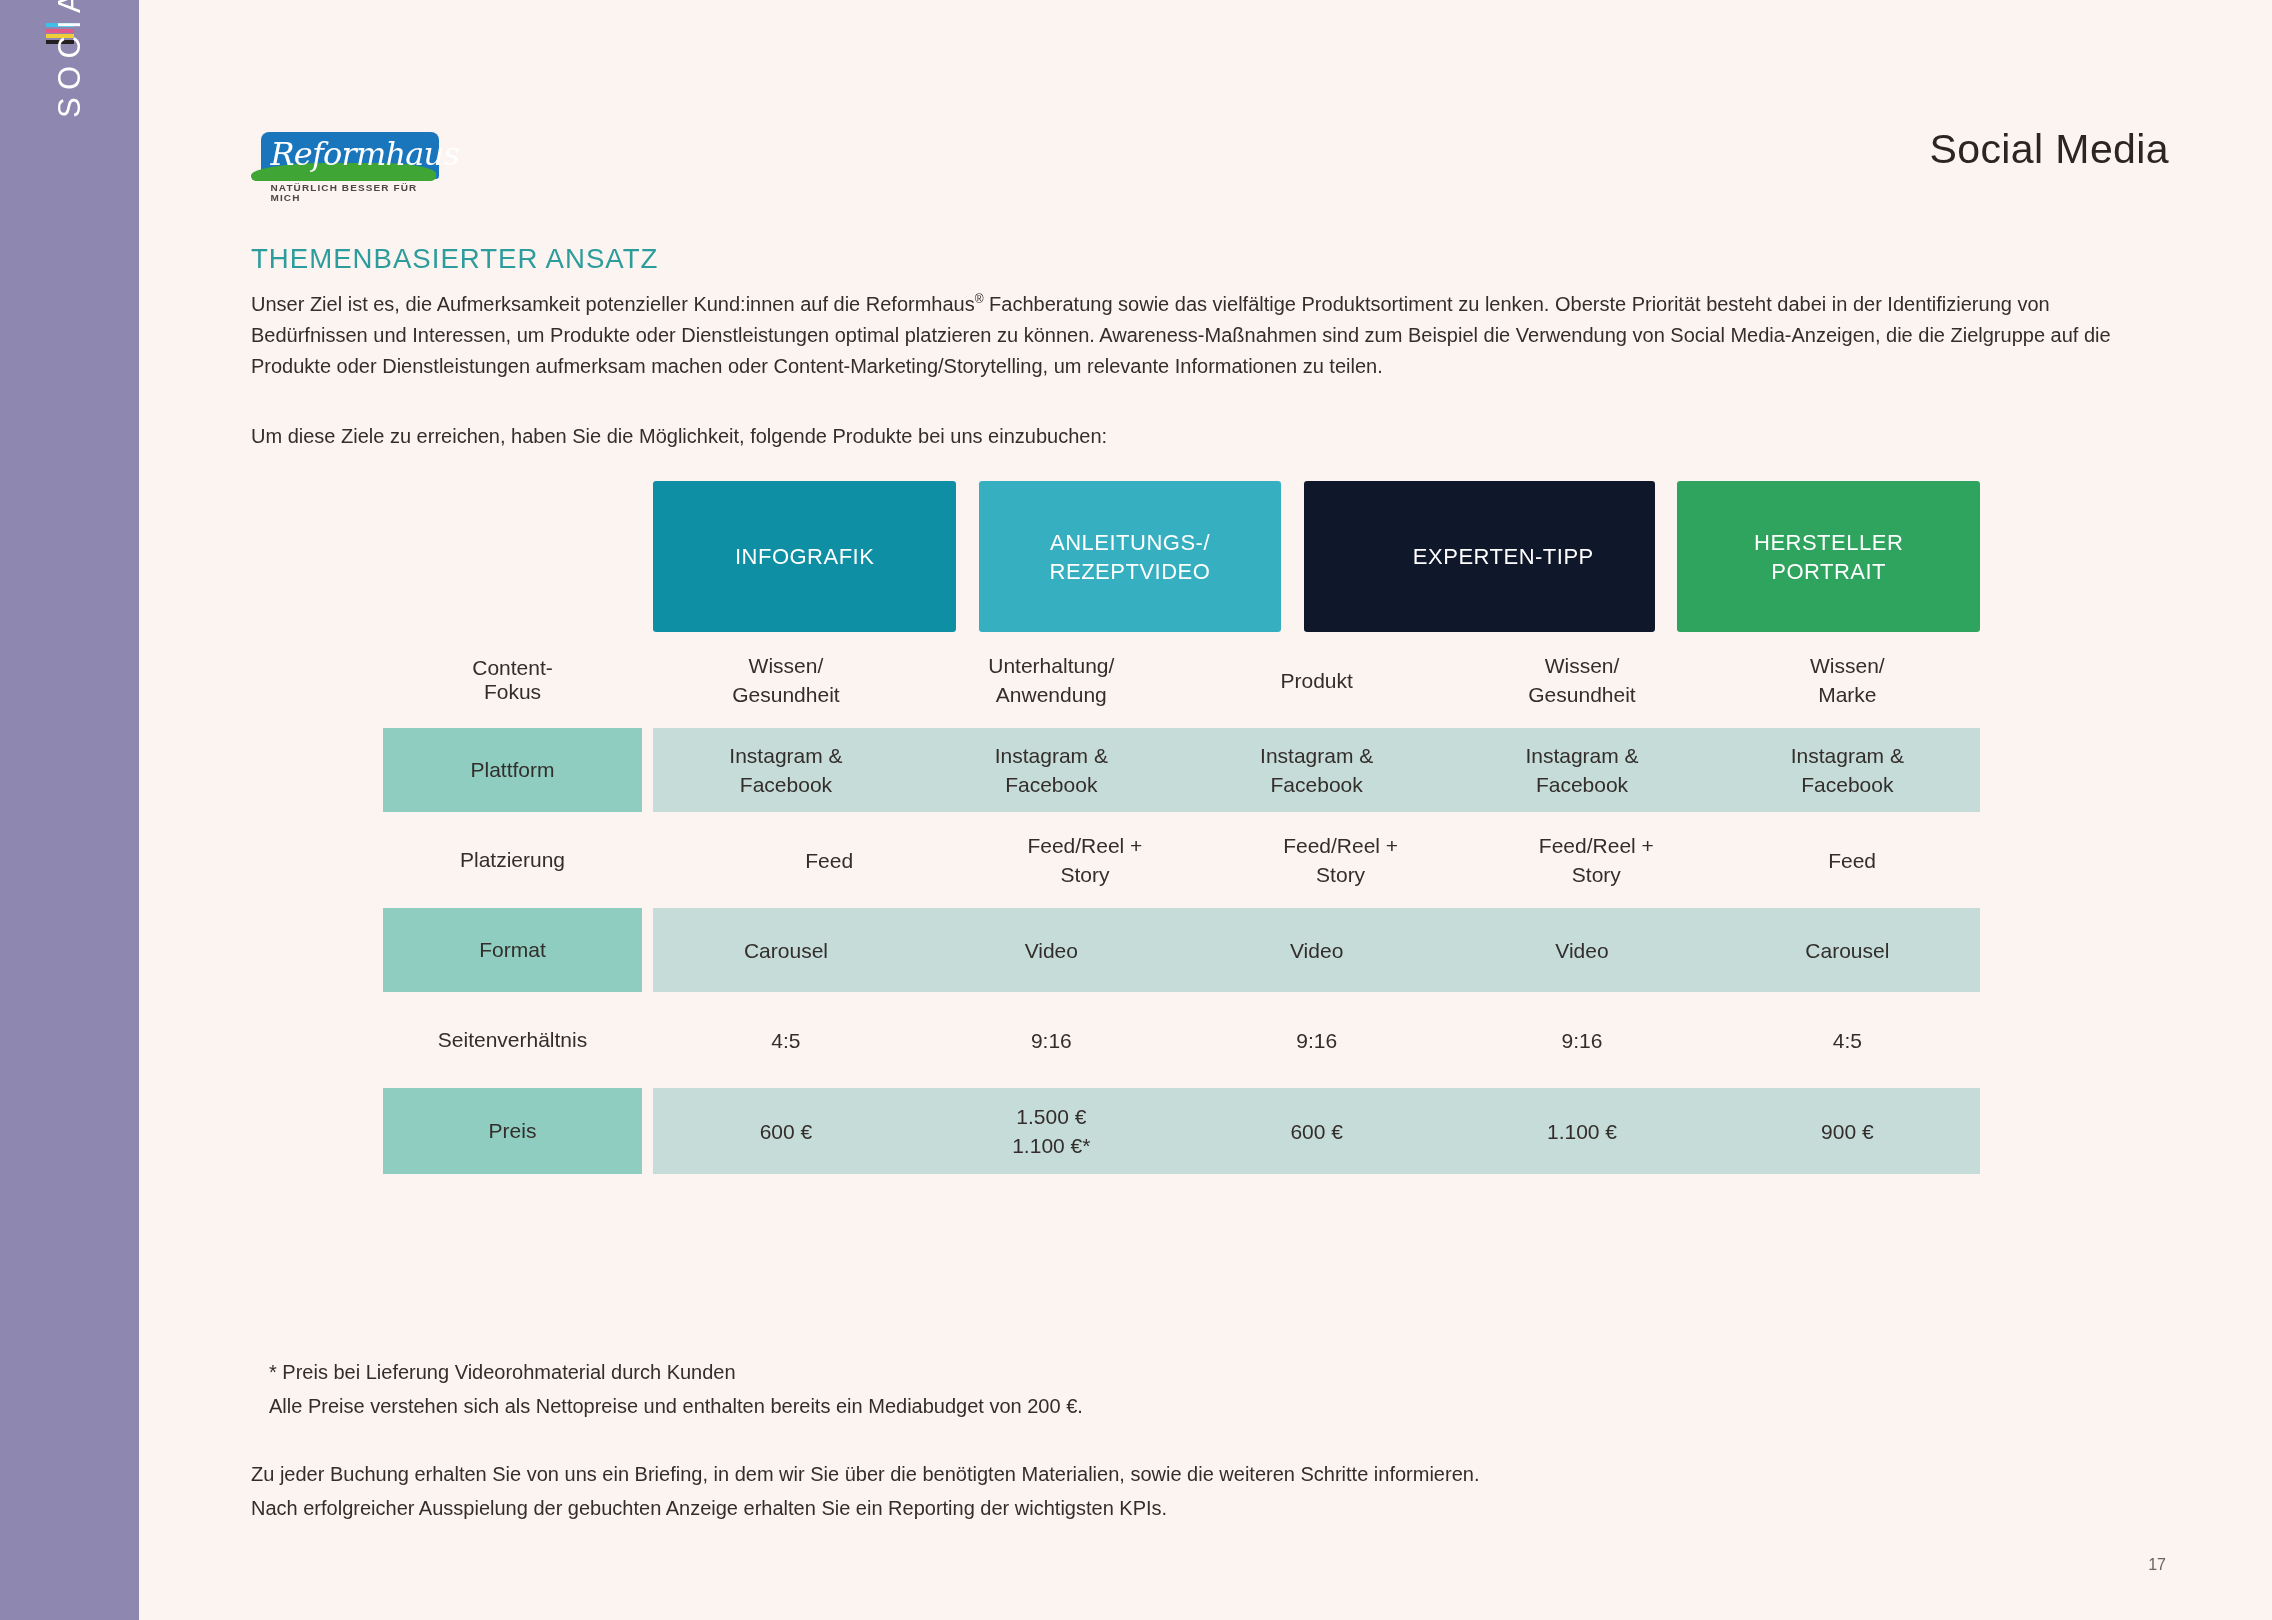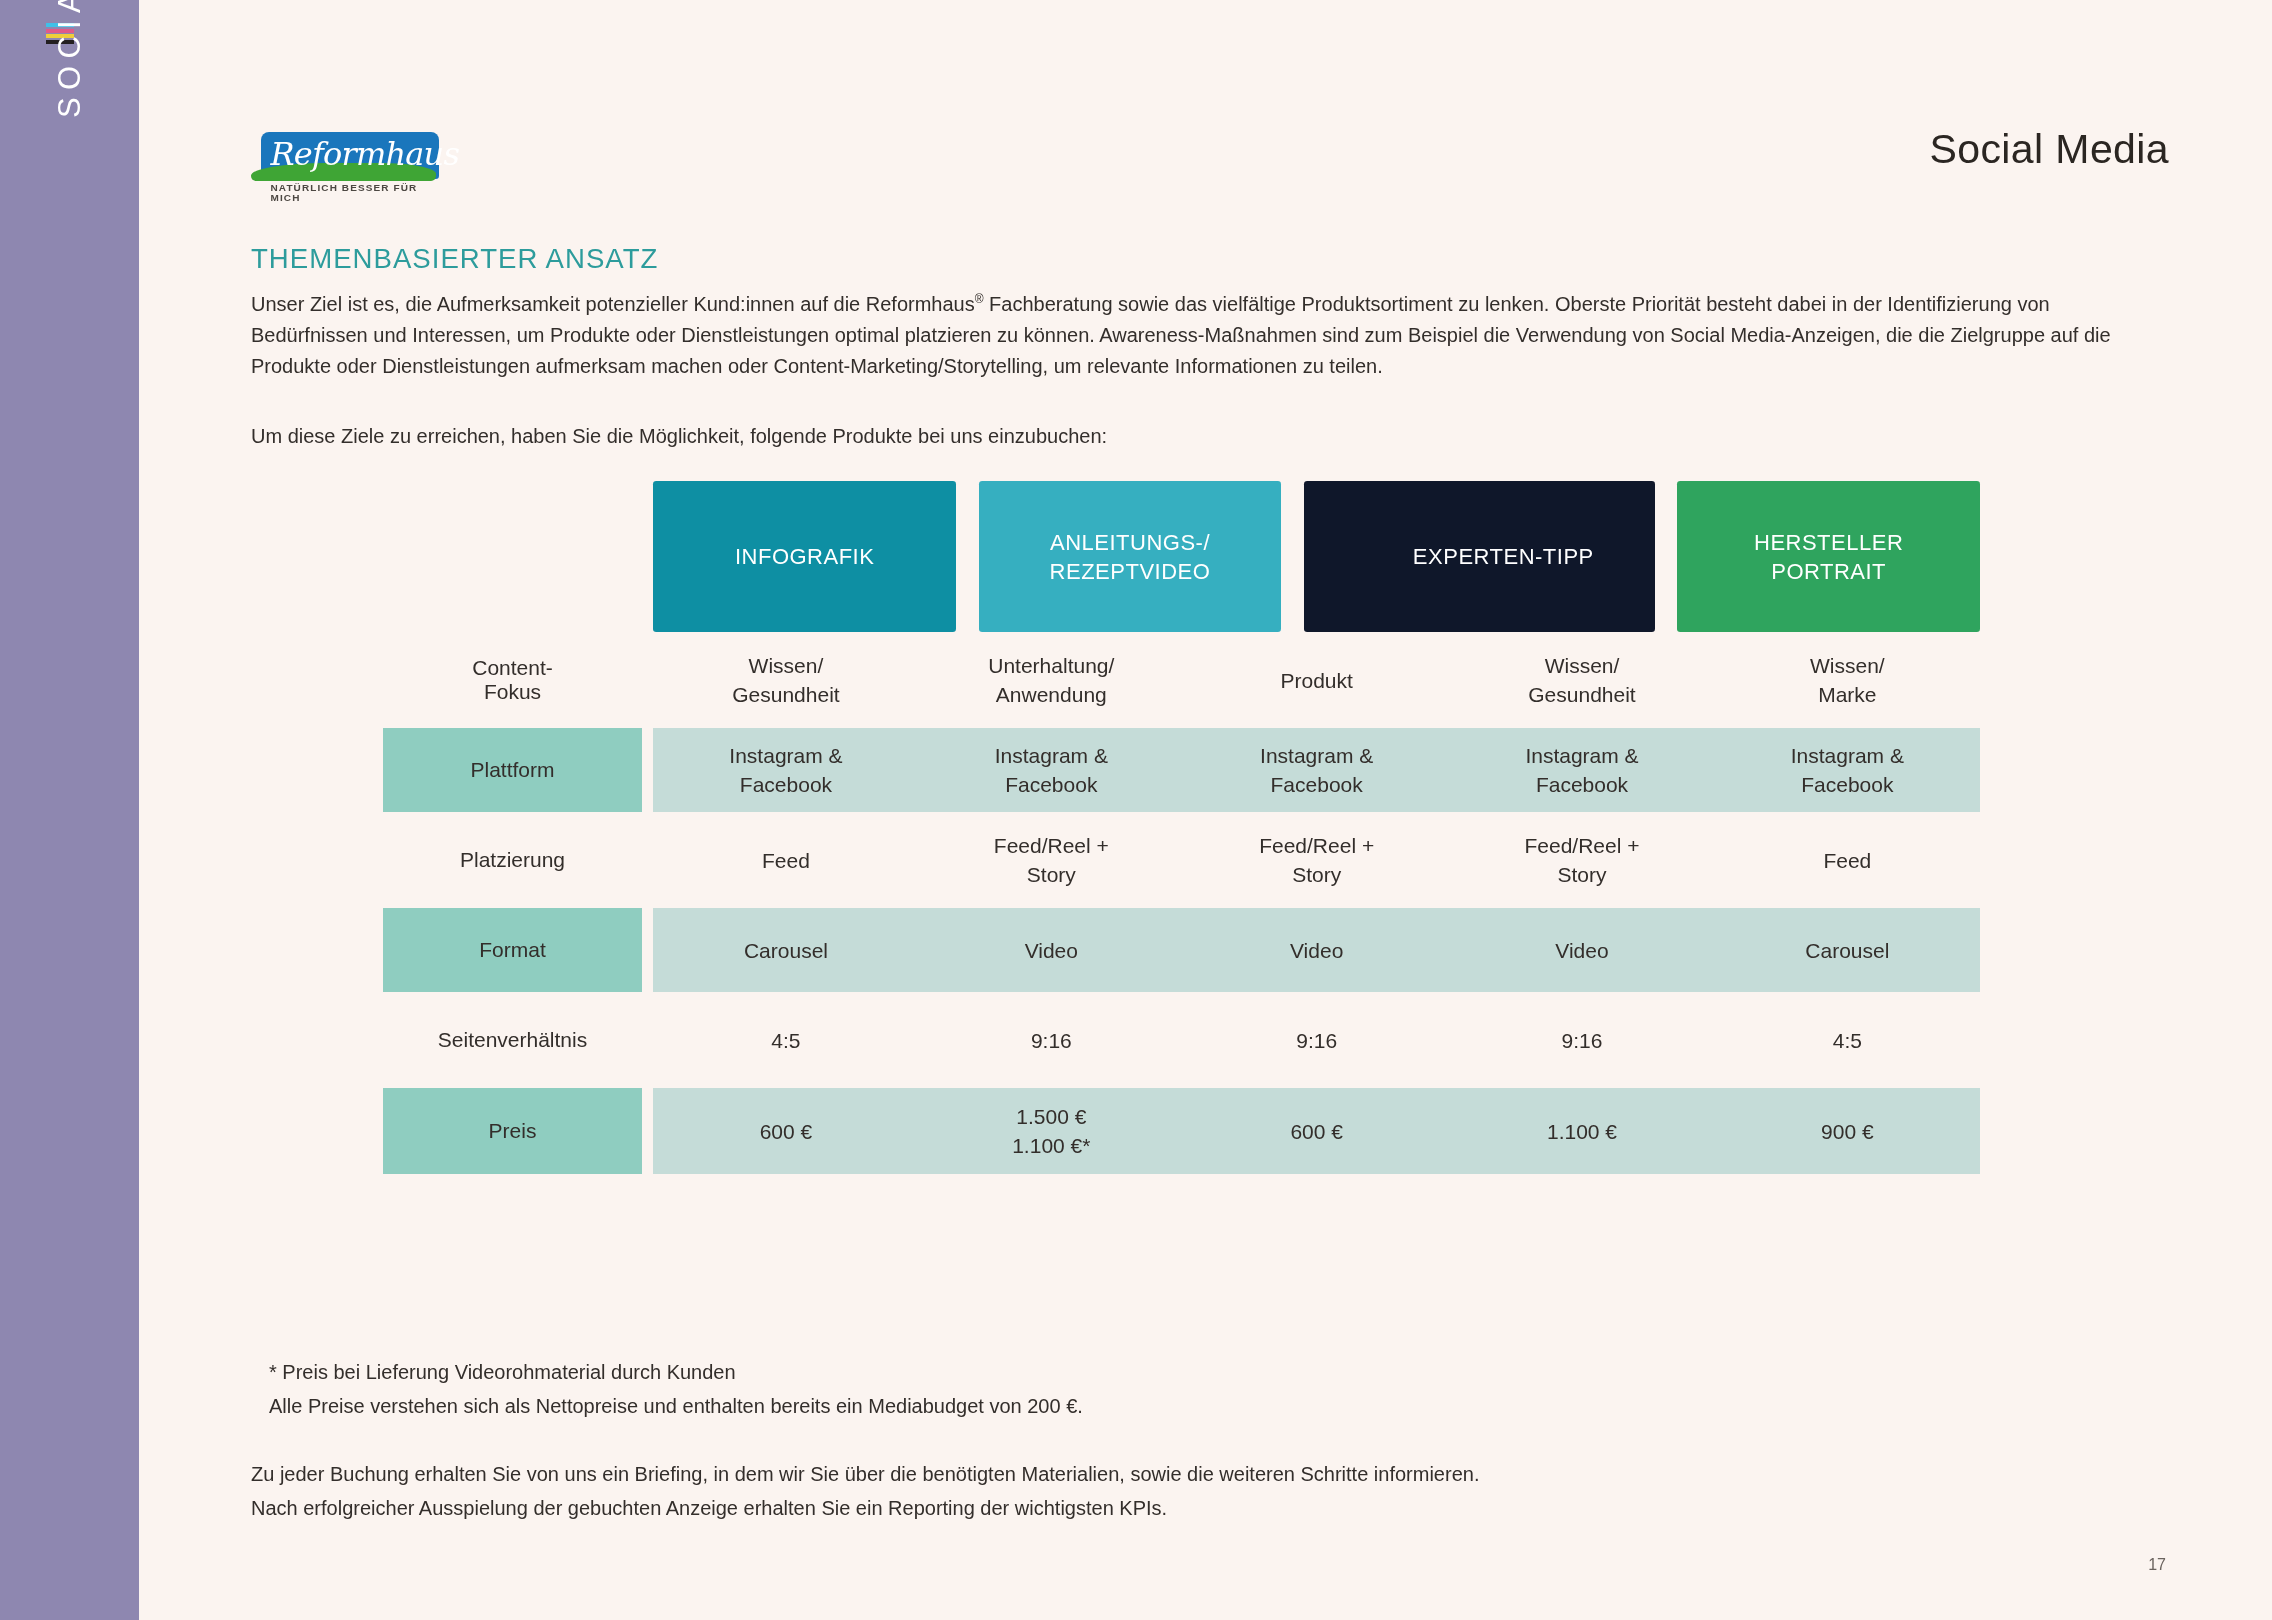--- a/index.html
+++ b/index.html
@@ -267,21 +267,21 @@
           <div class="cell-label">Plattform</div>
           <div class="gap"></div>
           <div class="cells">
             <div class="cell">Instagram &amp;<br>Facebook</div>
             <div class="cell">Instagram &amp;<br>Facebook</div>
             <div class="cell">Instagram &amp;<br>Facebook</div>
             <div class="cell">Instagram &amp;<br>Facebook</div>
             <div class="cell">Instagram &amp;<br>Facebook</div>
           </div>
         </div>
-        <div class="trow" style="height: 96px;">
+        <div class="trow" style="height: 96px; gap: 24px;">
           <div class="cell-label">Platzierung</div>
           <div class="gap"></div>
           <div class="cells">
             <div class="cell">Feed</div>
             <div class="cell">Feed/Reel +<br>Story</div>
             <div class="cell">Feed/Reel +<br>Story</div>
             <div class="cell">Feed/Reel +<br>Story</div>
             <div class="cell">Feed</div>
           </div>
         </div>

